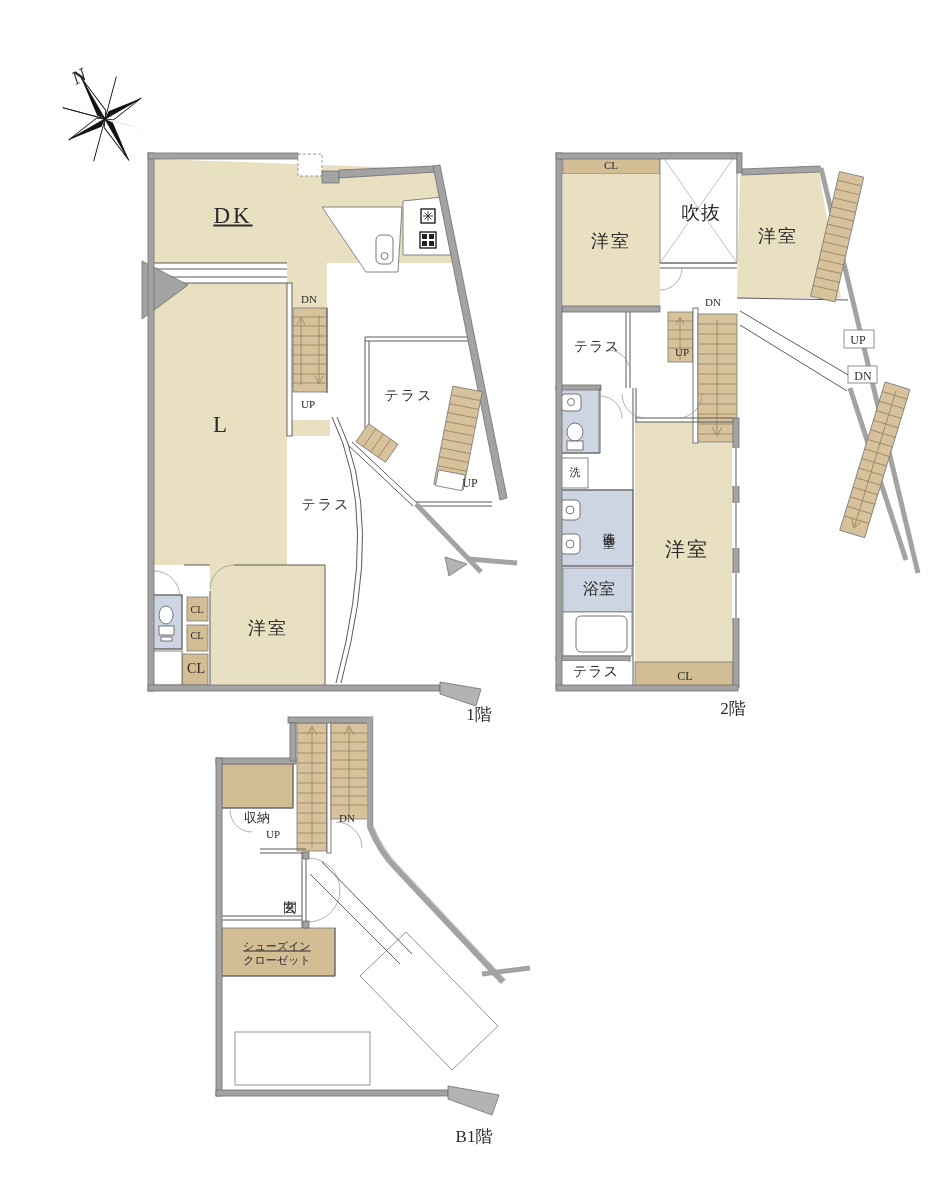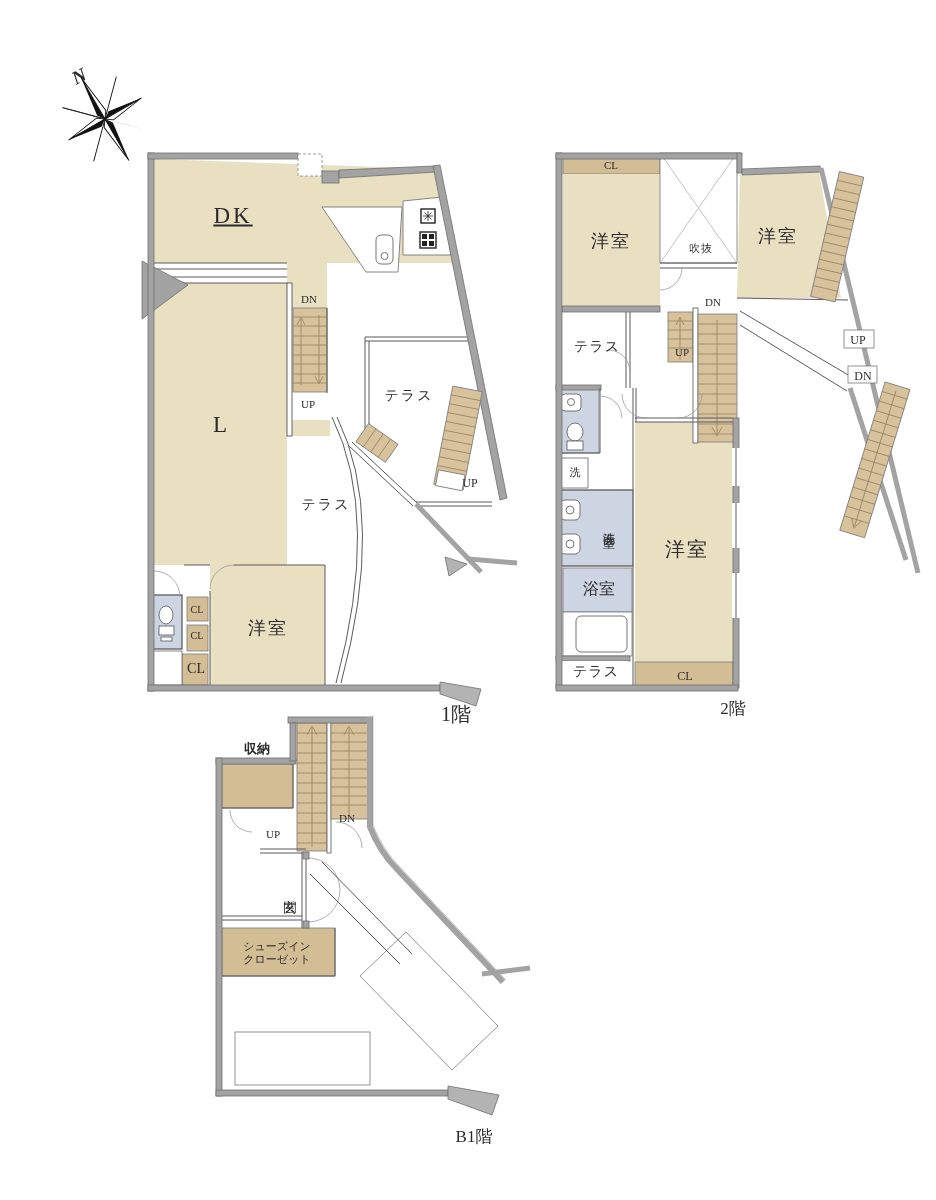--- a/index.html
+++ b/index.html
@@ -270,40 +270,40 @@
   <div class="lbl" style="left:220px;top:424px;font-size:23px;">L</div>
   <div class="lbl" style="left:409px;top:396px;font-size:14px;letter-spacing:2px;">テラス</div>
   <div class="lbl" style="left:326px;top:505px;font-size:14px;letter-spacing:2px;">テラス</div>
   <div class="lbl" style="left:268px;top:628px;font-size:18px;letter-spacing:2px;">洋室</div>
   <div class="lbl" style="left:197px;top:610px;font-size:10px;">CL</div>
   <div class="lbl" style="left:197px;top:636px;font-size:10px;">CL</div>
   <div class="lbl" style="left:196px;top:669px;font-size:14px;">CL</div>
   <div class="lbl" style="left:309px;top:299px;font-size:11px;">DN</div>
   <div class="lbl" style="left:308px;top:404px;font-size:11px;">UP</div>
   <div class="lbl" style="left:470px;top:483px;font-size:12px;">UP</div>
-  <div class="lbl" style="left:456px;top:714px;font-size:20px;text-align:right;">1階</div>
+  <div class="lbl" style="left:479px;top:714px;font-size:17px;text-align:right;">1階</div>
 
   <div class="lbl" style="left:611px;top:165px;font-size:11px;">CL</div>
   <div class="lbl" style="left:611px;top:241px;font-size:18px;letter-spacing:2px;">洋室</div>
-  <div class="lbl" style="left:701px;top:212px;font-size:11px;letter-spacing:1px;margin-top:36px;">吹抜</div>
+  <div class="lbl" style="left:701px;top:212px;font-size:19px;letter-spacing:1px;">吹抜</div>
   <div class="lbl" style="left:778px;top:236px;font-size:18px;letter-spacing:2px;">洋室</div>
   <div class="lbl" style="left:597px;top:347px;font-size:14px;letter-spacing:1px;">テラス</div>
   <div class="lbl" style="left:713px;top:302px;font-size:11px;">DN</div>
   <div class="lbl" style="left:682px;top:352px;font-size:11px;">UP</div>
   <div class="lbl" style="left:858px;top:340px;font-size:12px;">UP</div>
   <div class="lbl" style="left:863px;top:376px;font-size:12px;">DN</div>
   <div class="lbl" style="left:575px;top:472px;font-size:11px;">洗</div>
   <div class="lbl vert" style="left:609px;top:526px;font-size:12px;">洗面室</div>
   <div class="lbl" style="left:599px;top:589px;font-size:16px;">浴室</div>
   <div class="lbl" style="left:687px;top:549px;font-size:20px;letter-spacing:2px;">洋室</div>
   <div class="lbl" style="left:685px;top:676px;font-size:12px;">CL</div>
   <div class="lbl" style="left:596px;top:672px;font-size:14px;letter-spacing:1px;">テラス</div>
   <div class="lbl" style="left:733px;top:708px;font-size:17px;">2階</div>
 
-  <div class="lbl" style="left:257px;top:748px;font-size:13px;font-weight:bold;">収納</div>
+  <div class="lbl" style="left:257px;top:817px;font-size:13px;">収納</div>
   <div class="lbl" style="left:273px;top:834px;font-size:11px;">UP</div>
   <div class="lbl" style="left:347px;top:818px;font-size:11px;">DN</div>
   <div class="lbl vert" style="left:290px;top:891px;font-size:13px;">玄関</div>
-  <div class="lbl" style="left:277px;top:946px;font-size:11px;">シューズイン</div>
-  <div class="lbl" style="left:277px;top:960px;font-size:11px;font-family:Liberation Mono, monospace;">クローゼット</div>
+  <div class="lbl" style="left:277px;top:946px;font-size:11px;text-decoration:underline;">シューズイン</div>
+  <div class="lbl" style="left:277px;top:960px;font-size:11px;">クローゼット</div>
   <div class="lbl" style="left:474px;top:1136px;font-size:17px;">B1階</div>
 
 </div>
 
 </body></html>

